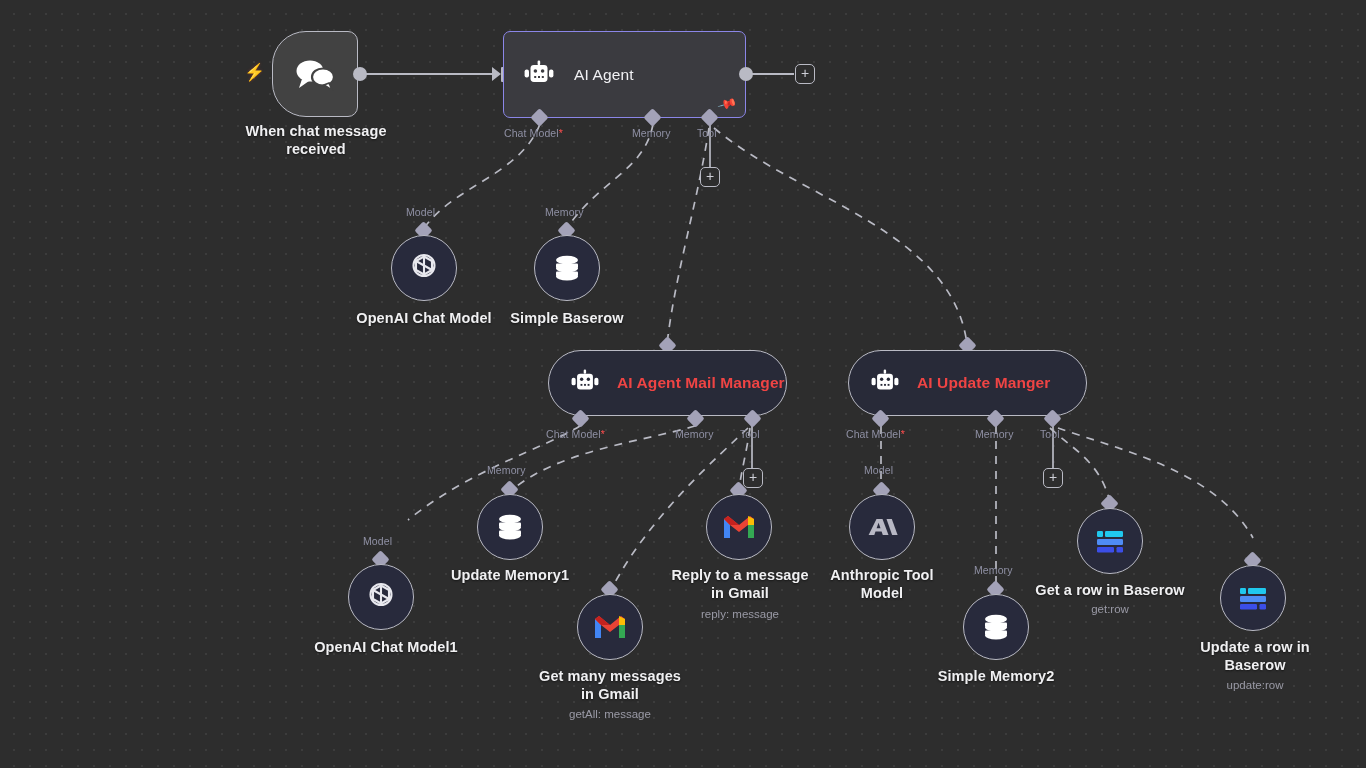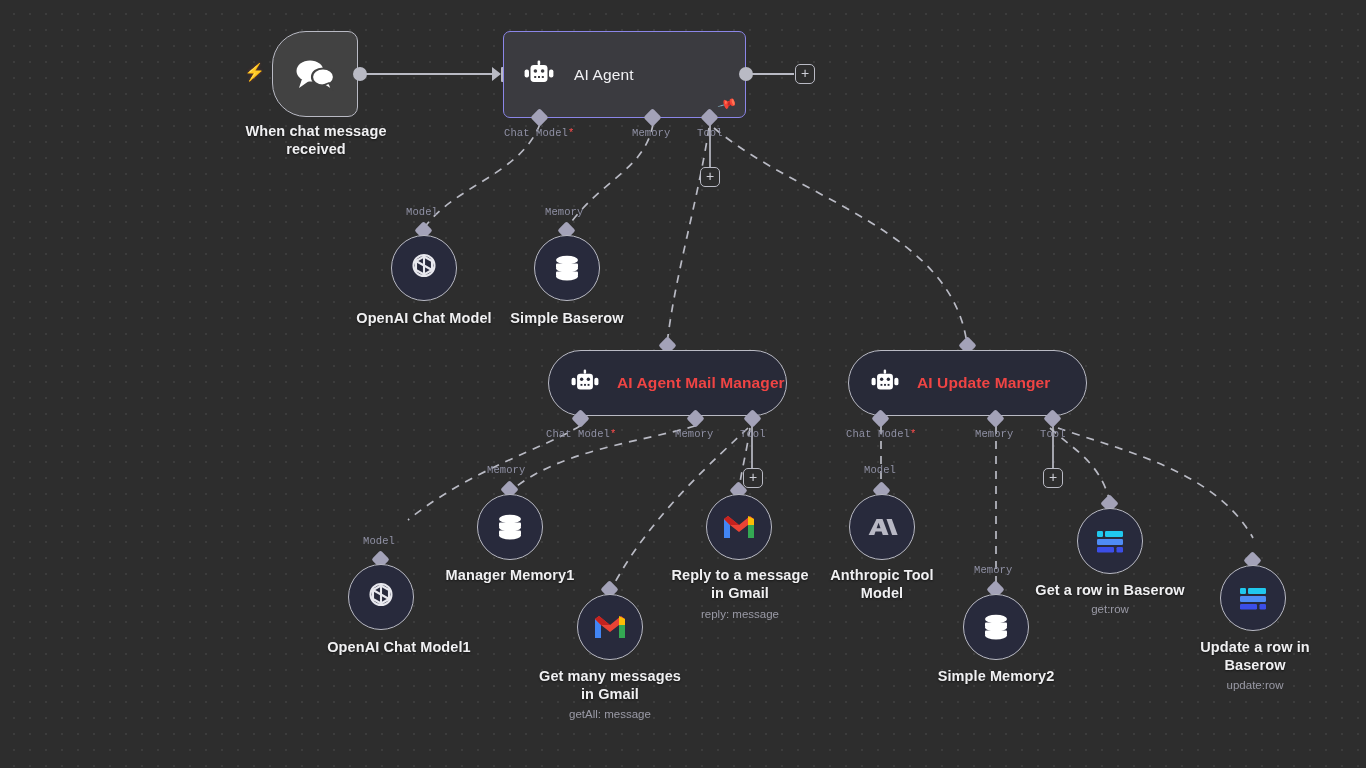--- a/index.html
+++ b/index.html
@@ -126,21 +126,20 @@
     width: 4px; height: 15px; background: #b9bac4; border-radius: 1px;
   }
 
   
   .port {
     position: absolute;
     color: #8f90a4;
     font-size: 10.5px;
     white-space: nowrap;
     letter-spacing: .1px;
-    font-family: Liberation Mono, monospace;
   }
   .port .req { color: #ff4d4d; }
 
   
   .plus {
     position: absolute;
     width: 20px; height: 20px;
     border: 1.5px solid #b9bac4;
     border-radius: 5px;
     background: #2d2d2d;
@@ -335,36 +334,36 @@
         <g fill="none" stroke="#e8e8ee" stroke-width="2.1" stroke-linejoin="round" stroke-linecap="round">
           <path d="M18 6.5 L26 11 L26 20 L18 24.5 L10 20 L10 11 Z"></path>
           <path d="M18 6.5 L18 15.5 L26 20"></path>
           <path d="M10 11 L18 15.5"></path>
           <path d="M18 24.5 L18 15.5"></path>
         </g>
         <circle cx="18" cy="15.5" r="10.5" fill="none" stroke="#e8e8ee" stroke-width="2.1"></circle>
       </svg>
     </span>
   </div>
-  <div class="nlabel" style="left:317px; top:639px; width:164px;">OpenAI Chat Model1</div>
+  <div class="nlabel" style="left:304px; top:639px; width:164px;">OpenAI Chat Model1</div>
 
   <div class="dia" style="left:503px; top:483px;"></div>
   <div class="port" style="left:487px; top:464px;">Memory</div>
   <div class="rnode" style="left:477px; top:494px;">
     <span>
       <svg width="34" height="34" viewBox="0 0 34 34">
         <ellipse cx="17" cy="9" rx="11" ry="4.3" fill="#ffffff"></ellipse>
         <rect x="6" y="12.5" width="22" height="4.6" rx="1" fill="#ffffff"></rect>
         <ellipse cx="17" cy="17.2" rx="11" ry="4.3" fill="#ffffff"></ellipse>
         <rect x="6" y="20.5" width="22" height="4.6" rx="1" fill="#ffffff"></rect>
         <ellipse cx="17" cy="25.2" rx="11" ry="4.3" fill="#ffffff"></ellipse>
       </svg>
     </span>
   </div>
-  <div class="nlabel" style="left:434px; top:567px; width:152px;">Manager Memory1</div>
+  <div class="nlabel" style="left:434px; top:567px; width:152px;">Update Memory1</div>
 
   <div class="dia" style="left:603px; top:583px;"></div>
   <div class="rnode" style="left:577px; top:594px;">
     <span>
       <svg width="34" height="26" viewBox="0 0 34 26">
         <path d="M2 5 L2 24 L8 24 L8 11 L17 18 L26 11 L26 24 L32 24 L32 5 L28 2 L17 11 L6 2 Z" fill="#ea4335"></path>
         <path d="M2 5 L2 24 L8 24 L8 11 L2 5 Z" fill="#4285f4"></path>
         <path d="M26 11 L26 24 L32 24 L32 5 L26 11 Z" fill="#34a853"></path>
         <path d="M26 2 L32 5 L32 11 L26 11 Z" fill="#fbbc05"></path>
         <path d="M2 5 L6 2 L17 11 L8 11 Z" fill="#c5221f"></path>

